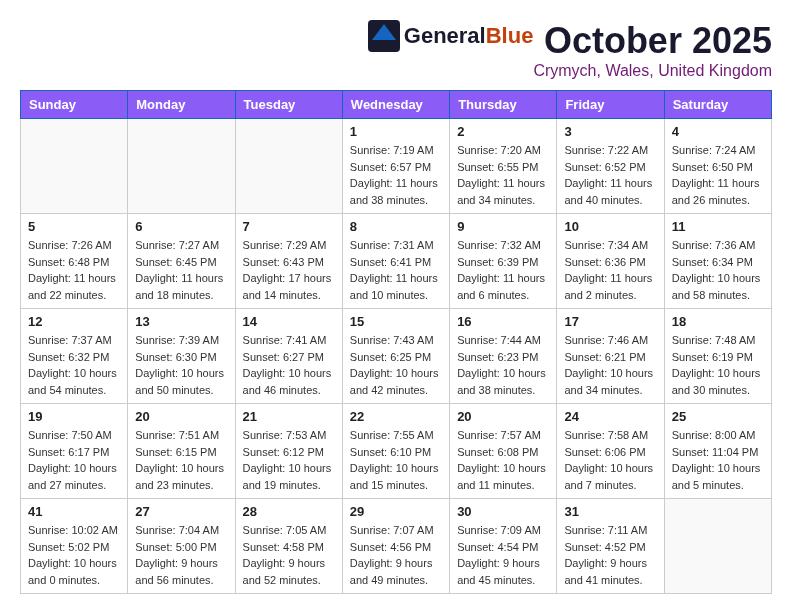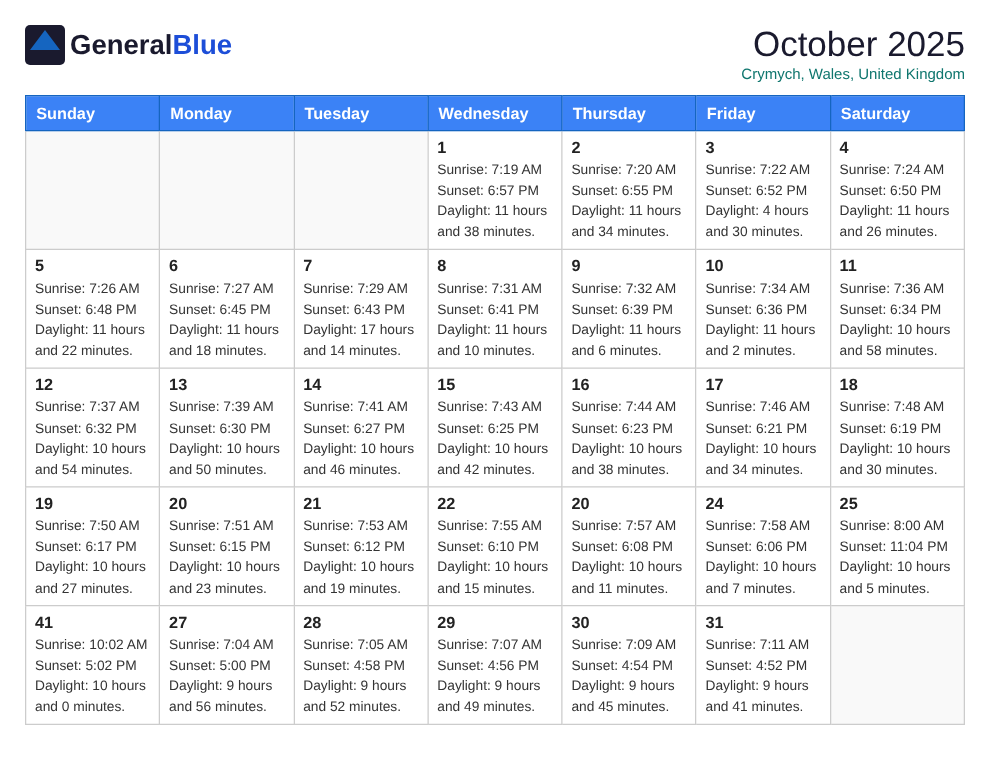--- a/index.html
+++ b/index.html
@@ -5,48 +5,48 @@
     * { box-sizing: border-box; margin: 0; padding: 0; }
     body {
       font-family: Arial, sans-serif;
       background: #fff;
       width: 792px;
       min-height: 612px;
       padding: 20px;
     }
     .header {
       display: flex;
-      justify-content: space-between;
+      justify-content: flex-end;
       align-items: flex-start;
       margin-bottom: 10px;
     }
     .logo {
       display: flex;
       flex-direction: column;
       align-items: flex-start;
     }
     .title-section {
       text-align: right;
     }
     .month-title {
-      font-size: 28px;
-      font-weight: normal;
+      font-size: 36px;
+      font-weight: bold;
       color: #1a1a2e;
     }
     .location {
-      font-size: 12px;
-      color: #0f766e;
+      font-size: 16px;
+      color: #701a75;
     }
     .calendar {
       width: 100%;
       border-collapse: collapse;
       border: 1px solid #ccc;
     }
     .calendar th {
-      background-color: #3b82f6;
+      background-color: #8b5cf6;
       color: white;
       font-weight: bold;
       text-align: left;
       padding: 6px 8px;
       font-size: 13px;
       border: 1px solid #1565c0;
     }
     .calendar td {
       vertical-align: top;
       border: 1px solid #ccc;
@@ -82,21 +82,21 @@
 <div class="header">
   <div class="logo">
     <div class="logo-wrapper">
       <svg width="32" height="32" viewBox="0 0 32 32" style="margin-right:4px;">
         <rect x="0" y="0" width="32" height="32" fill="#1a1a2e" rx="4"></rect>
         <polygon points="16,4 28,20 4,20" fill="#1565c0"></polygon>
       </svg>
       <div>
         <div style="display:flex; align-items:baseline;">
           <span style="color:#1a1a2e; font-size:22px; font-weight:bold;">General</span>
-          <span style="color:#1d4ed8; font-size:22px; font-weight:bold;">Blue</span>
+          <span style="color:#c2410c; font-size:22px; font-weight:bold;">Blue</span>
         </div>
       </div>
     </div>
   </div>
   <div class="title-section">
     <div class="month-title">October 2025</div>
     <div class="location">Crymych, Wales, United Kingdom</div>
   </div>
 </div>
 
@@ -120,21 +120,21 @@
         <td>
           <span class="day-number">1</span>
           <div class="day-info"><span>Sunrise: 7:19 AM</span><br><span>Sunset: 6:57 PM</span><br><span>Daylight: 11 hours and 38 minutes.</span></div>
         </td>
         <td>
           <span class="day-number">2</span>
           <div class="day-info"><span>Sunrise: 7:20 AM</span><br><span>Sunset: 6:55 PM</span><br><span>Daylight: 11 hours and 34 minutes.</span></div>
         </td>
         <td>
           <span class="day-number">3</span>
-          <div class="day-info"><span>Sunrise: 7:22 AM</span><br><span>Sunset: 6:52 PM</span><br><span>Daylight: 4 hours and 30 minutes.</span></div>
+          <div class="day-info"><span>Sunrise: 7:22 AM</span><br><span>Sunset: 6:52 PM</span><br><span>Daylight: 11 hours and 40 minutes.</span></div>
         </td>
         <td>
           <span class="day-number">4</span>
           <div class="day-info"><span>Sunrise: 7:24 AM</span><br><span>Sunset: 6:50 PM</span><br><span>Daylight: 11 hours and 26 minutes.</span></div>
         </td>
       </tr>
       <tr>
         <td>
           <span class="day-number">5</span>
           <div class="day-info"><span>Sunrise: 7:26 AM</span><br><span>Sunset: 6:48 PM</span><br><span>Daylight: 11 hours and 22 minutes.</span></div>

